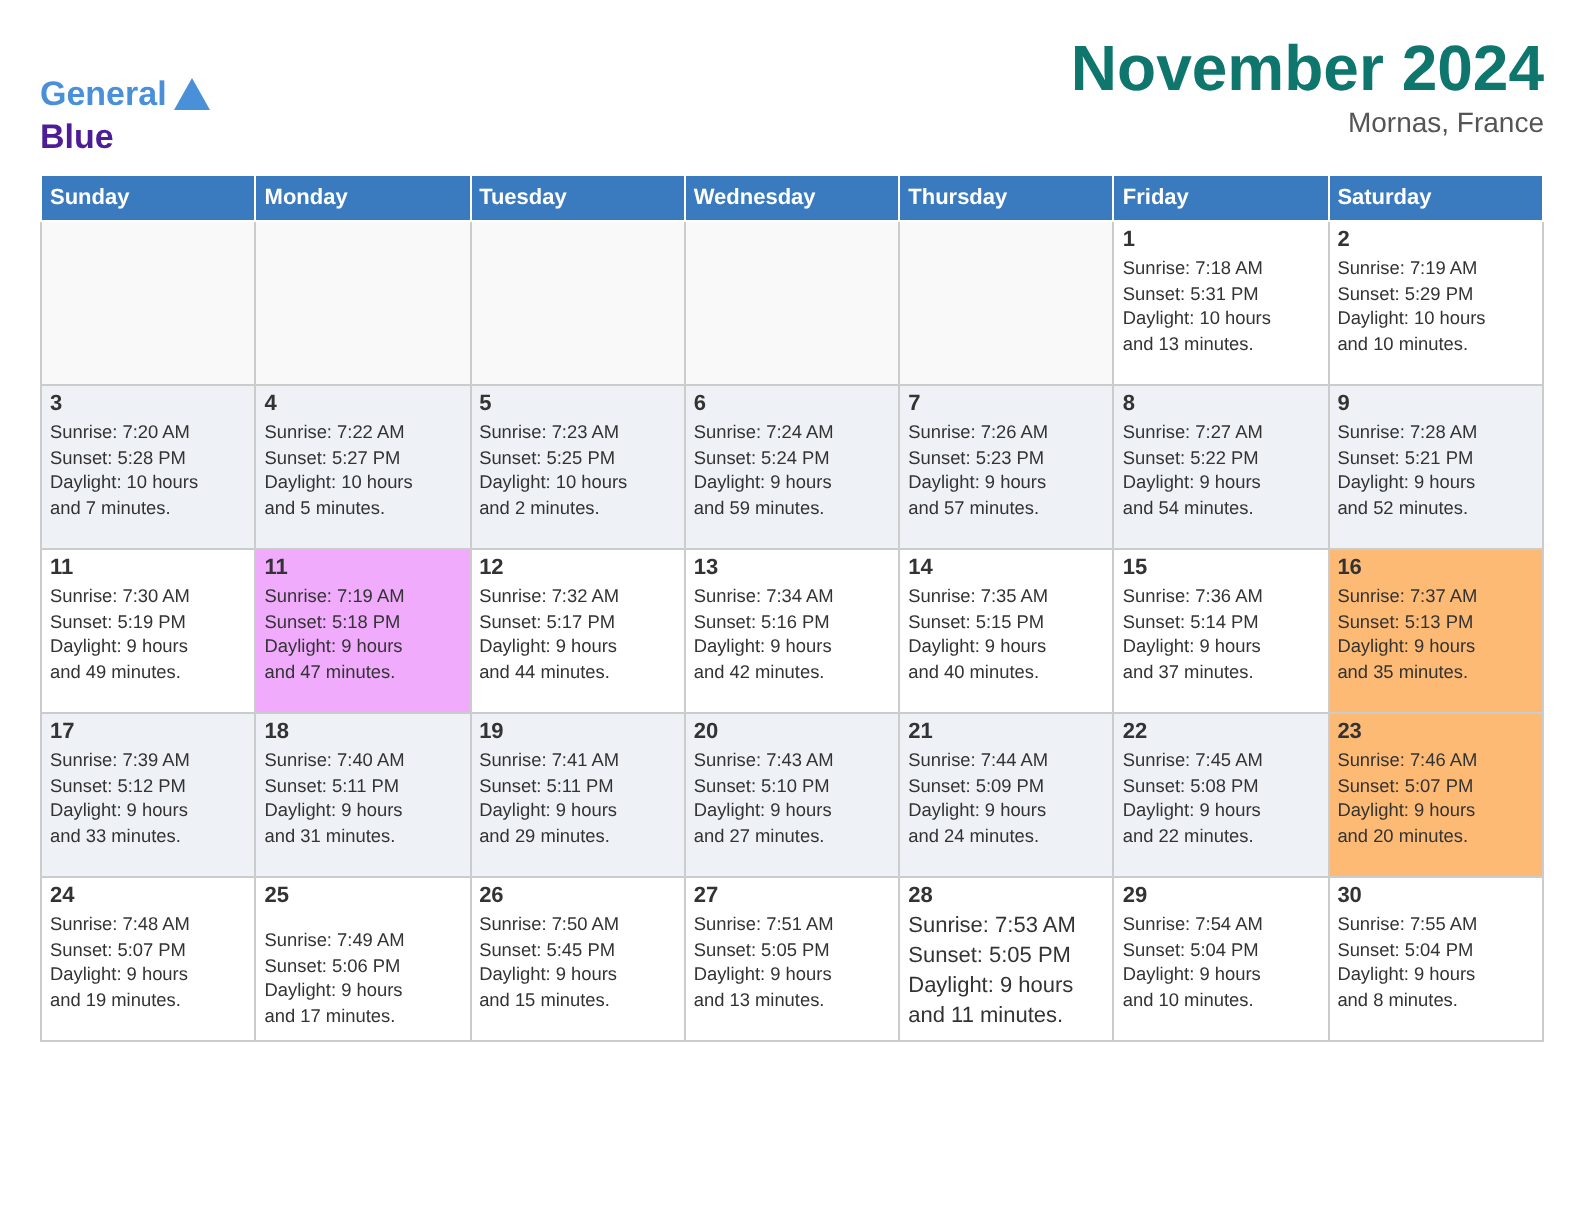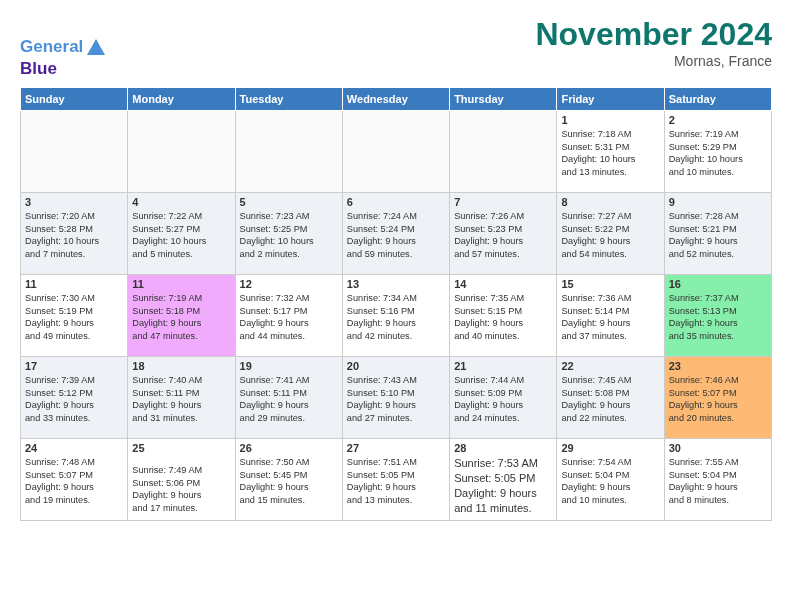--- a/index.html
+++ b/index.html
@@ -227,21 +227,21 @@
 Daylight: 9 hours
 and 40 minutes.</div>
           </td>
           <td style="background: rgb(255, 255, 255);">
             <span class="day-num">15</span>
             <div style="font-size: 9.2px; line-height: 1.35; white-space: pre-line;">Sunrise: 7:36 AM
 Sunset: 5:14 PM
 Daylight: 9 hours
 and 37 minutes.</div>
           </td>
-          <td style="background: #86efac;">
+          <td style="background: #fdba74;">
             <span class="day-num">16</span>
             <div style="font-size: 9.2px; line-height: 1.35; white-space: pre-line;">Sunrise: 7:37 AM
 Sunset: 5:13 PM
 Daylight: 9 hours
 and 35 minutes.</div>
           </td>
         </tr>
         <tr class="row4">
           <td style="background: rgb(238, 242, 247);">
             <span class="day-num">17</span>

